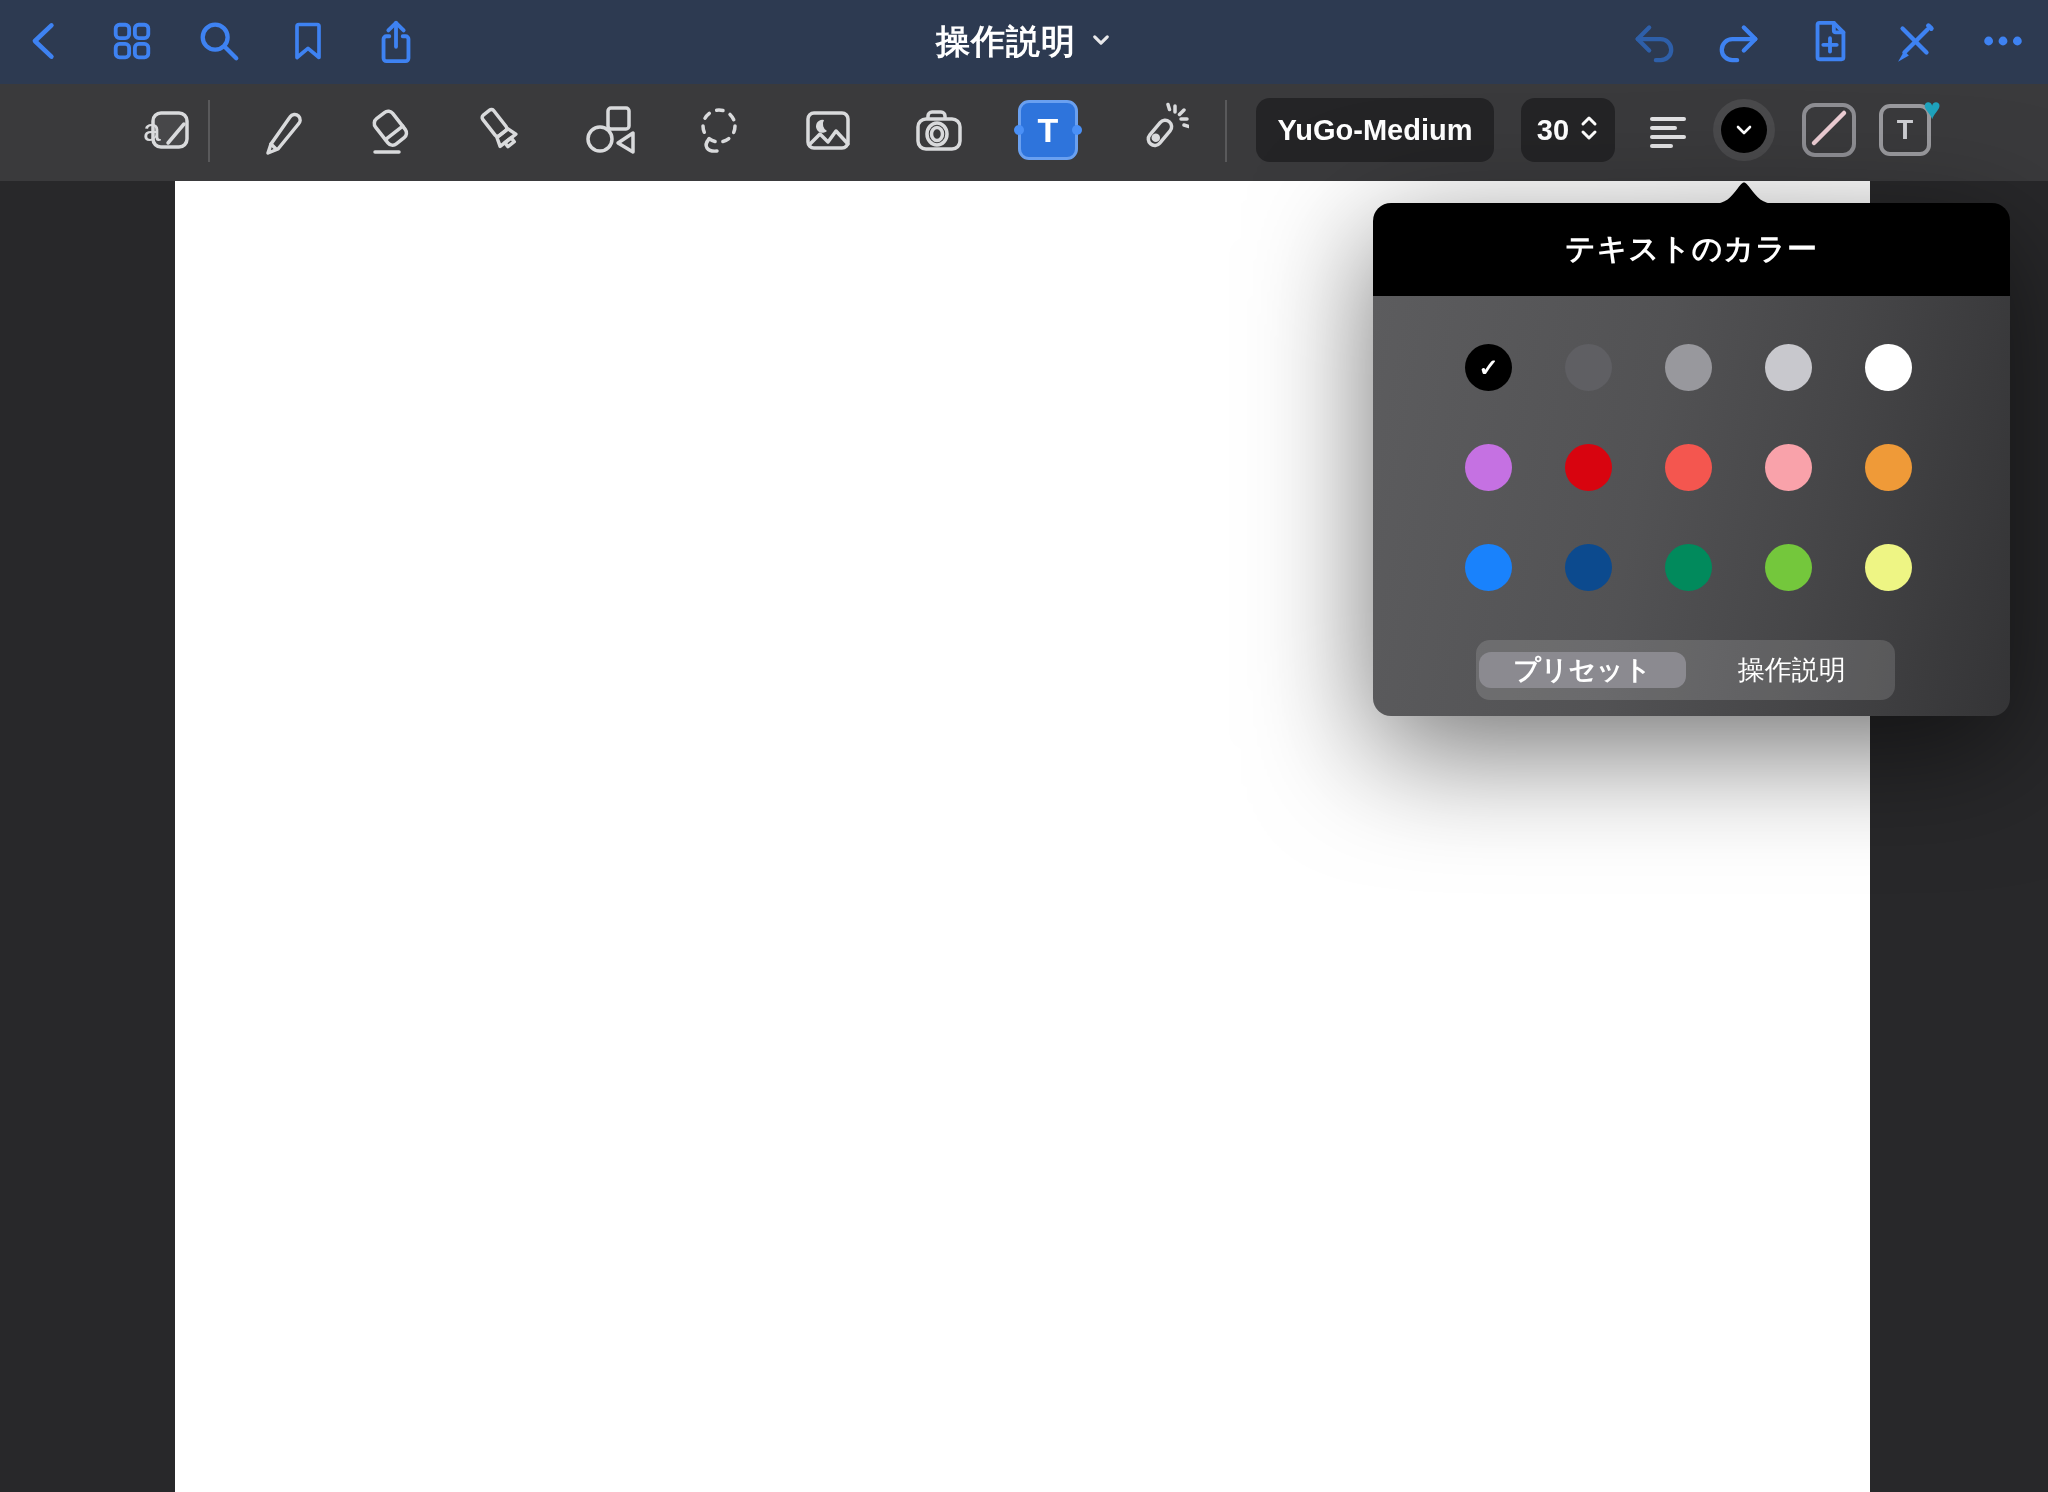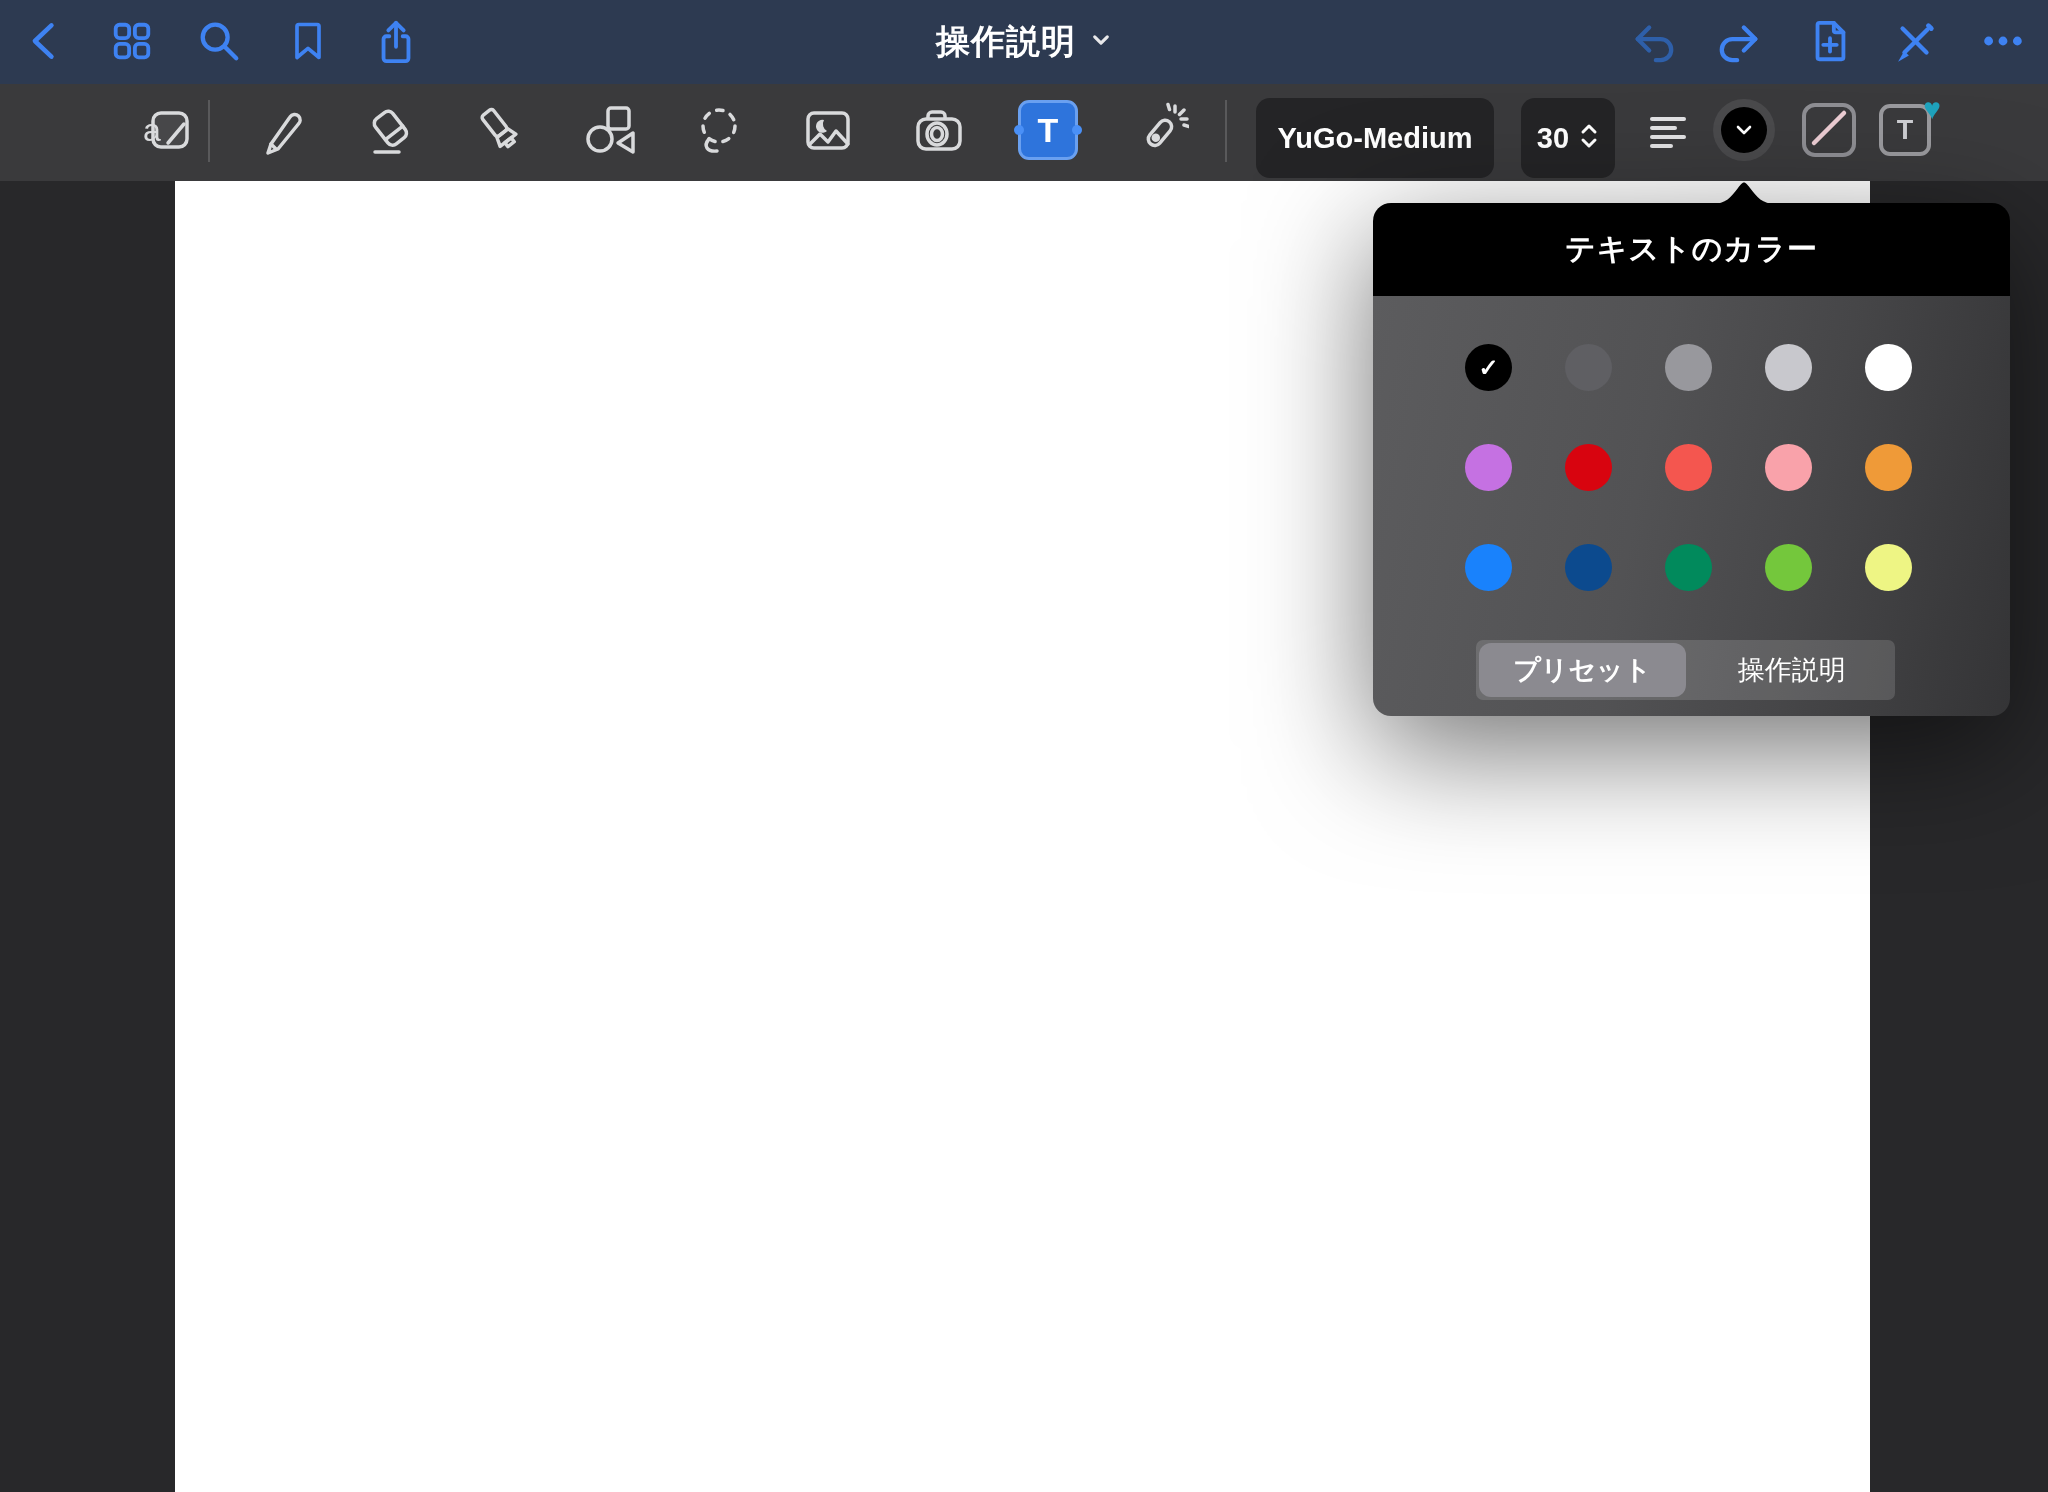--- a/index.html
+++ b/index.html
@@ -14,21 +14,21 @@
   .nav-icon.dim { color:#2e5fa9; }
   .nav-title { position:absolute; left:50%; top:0; transform:translateX(-50%); height:84px; display:flex; align-items:center; gap:14px; color:#fff; }
   .nav-title .t { font-size:34px; font-weight:700; letter-spacing:1px; }
   .nav-title svg { color:#e8e8ea; }
 
   
   .toolbar { position:absolute; left:0; top:84px; width:2048px; height:97px; background:#3a3a3c; z-index:5; }
   .tool { position:absolute; top:18px; width:56px; height:56px; display:flex; align-items:center; justify-content:center; color:#d9dadc; cursor:pointer; }
   .tool svg { display:block; }
   .tb-divider { position:absolute; top:16px; width:2px; height:62px; background:#59595b; }
-  .pill { position:absolute; top:14px; height:80px; background:#242426; border-radius:14px; display:flex; align-items:center; justify-content:center; color:#fff; cursor:pointer; }
+  .pill { position:absolute; top:14px; height:64px; background:#242426; border-radius:14px; display:flex; align-items:center; justify-content:center; color:#fff; cursor:pointer; }
   .pill .lbl { font-size:29px; font-weight:700; }
   .stepper { gap:10px; }
   .text-tool { position:absolute; top:16px; width:60px; height:60px; background:#2e74dc; border:3px solid #6aa0f0; border-radius:11px; display:flex; align-items:center; justify-content:center; color:#fff; font-size:34px; font-weight:700; cursor:pointer; }
   .text-tool .handle { position:absolute; width:10px; height:10px; border-radius:50%; background:#4a90f7; top:50%; margin-top:-5px; }
   .text-tool .handle.l { left:-7px; } .text-tool .handle.r { right:-7px; }
   .color-btn { position:absolute; top:15px; width:62px; height:62px; border-radius:50%; background:#4a4a4c; display:flex; align-items:center; justify-content:center; cursor:pointer; }
   .color-btn .inner { width:46px; height:46px; border-radius:50%; background:#000; display:flex; align-items:center; justify-content:center; color:#fff; }
   .stroke-btn { position:absolute; top:19px; width:54px; height:54px; border:4px solid #8e8e93; border-radius:13px; display:flex; align-items:center; justify-content:center; cursor:pointer; }
   .style-btn { position:absolute; top:20px; width:52px; height:52px; border:4px solid #9a9a9e; border-radius:11px; display:flex; align-items:center; justify-content:center; color:#cdced2; font-size:27px; font-weight:700; cursor:pointer; }
   .style-btn .heart { position:absolute; top:-16px; right:-14px; font-size:30px; color:#1fa3bd; }
@@ -37,21 +37,21 @@
   .canvas { position:absolute; left:0; top:181px; width:2048px; height:1311px; background:#28282a; }
   .page { position:absolute; left:175px; top:0; width:1695px; height:1311px; background:#ffffff; }
 
   
   .popover { position:absolute; left:1373px; top:181px; width:637px; z-index:10; filter:drop-shadow(0 34px 60px rgba(0,0,0,.55)); }
   .pop-arrow { position:absolute; left:339px; top:0; }
   .pop-header { position:absolute; left:0; top:22px; width:637px; height:93px; background:#000; border-radius:18px 18px 0 0; display:flex; align-items:center; justify-content:center; color:#fff; font-size:30px; font-weight:600; letter-spacing:1px; }
   .pop-body { position:absolute; left:0; top:115px; width:637px; height:420px; border-radius:0 0 18px 18px; background:linear-gradient(100deg,#5c5c5e 0%,#525254 42%,#464648 68%,#343436 100%); }
   .swatch-grid { position:absolute; left:92px; top:48px; display:grid; grid-template-columns:repeat(5,47px); grid-auto-rows:47px; column-gap:53px; row-gap:53px; }
   .swatch { width:47px; height:47px; border-radius:50%; display:flex; align-items:center; justify-content:center; color:#fff; font-size:24px; font-weight:700; cursor:pointer; }
-  .seg { position:absolute; left:103px; top:344px; width:419px; height:60px; border-radius:7px; background:rgba(255,255,255,.14); display:flex; }
+  .seg { position:absolute; left:103px; top:344px; width:419px; height:60px; border-radius:14px; background:rgba(255,255,255,.14); display:flex;align-items:center; }
   .seg-item { flex:1; display:flex; align-items:center; justify-content:center; color:#fff; font-size:27px; border-radius:12px; cursor:pointer; }
   .seg-item.selected { background:#8b8a90; margin:3px; font-weight:700; }
 </style>
 </head>
 <body>
 
 <div class="app">
 
   <div class="navbar">
 

